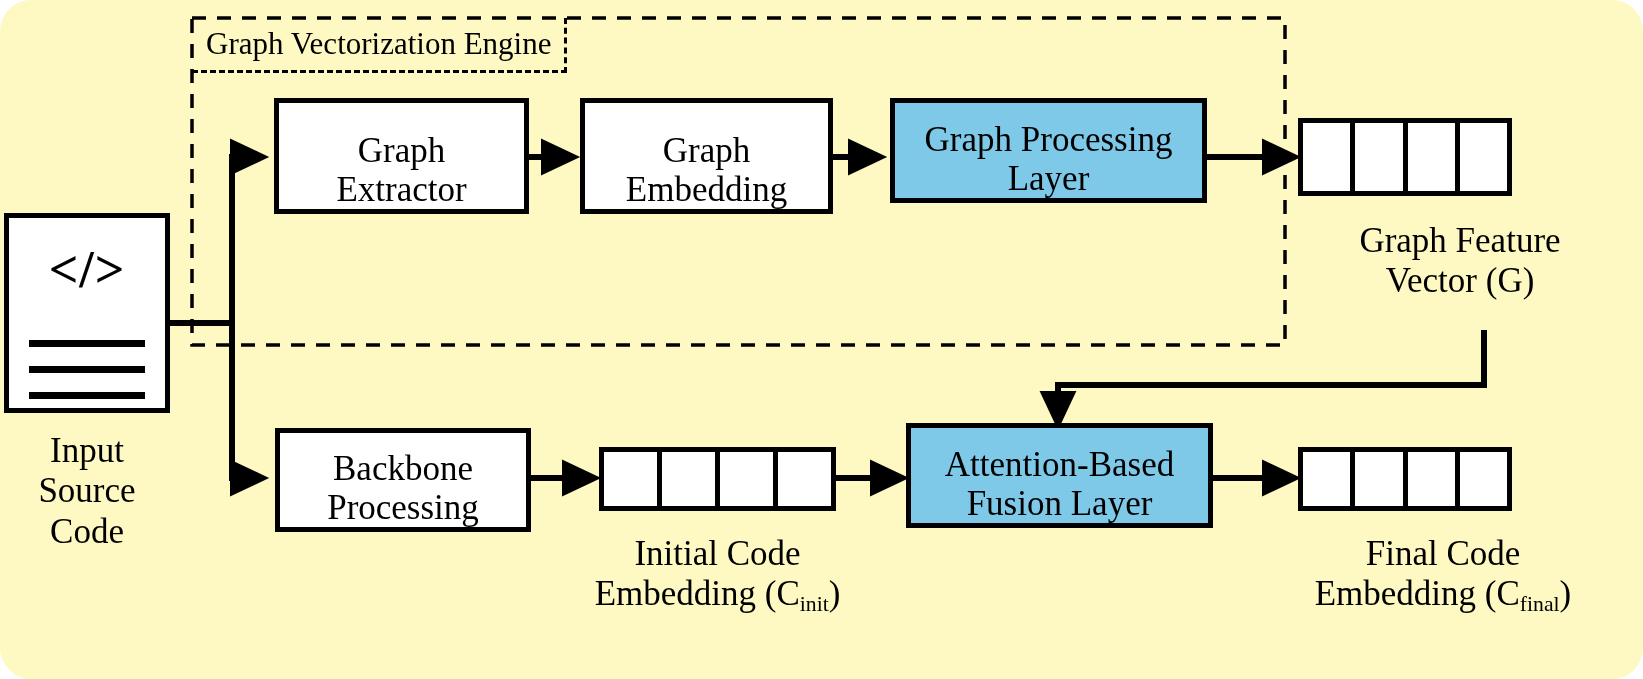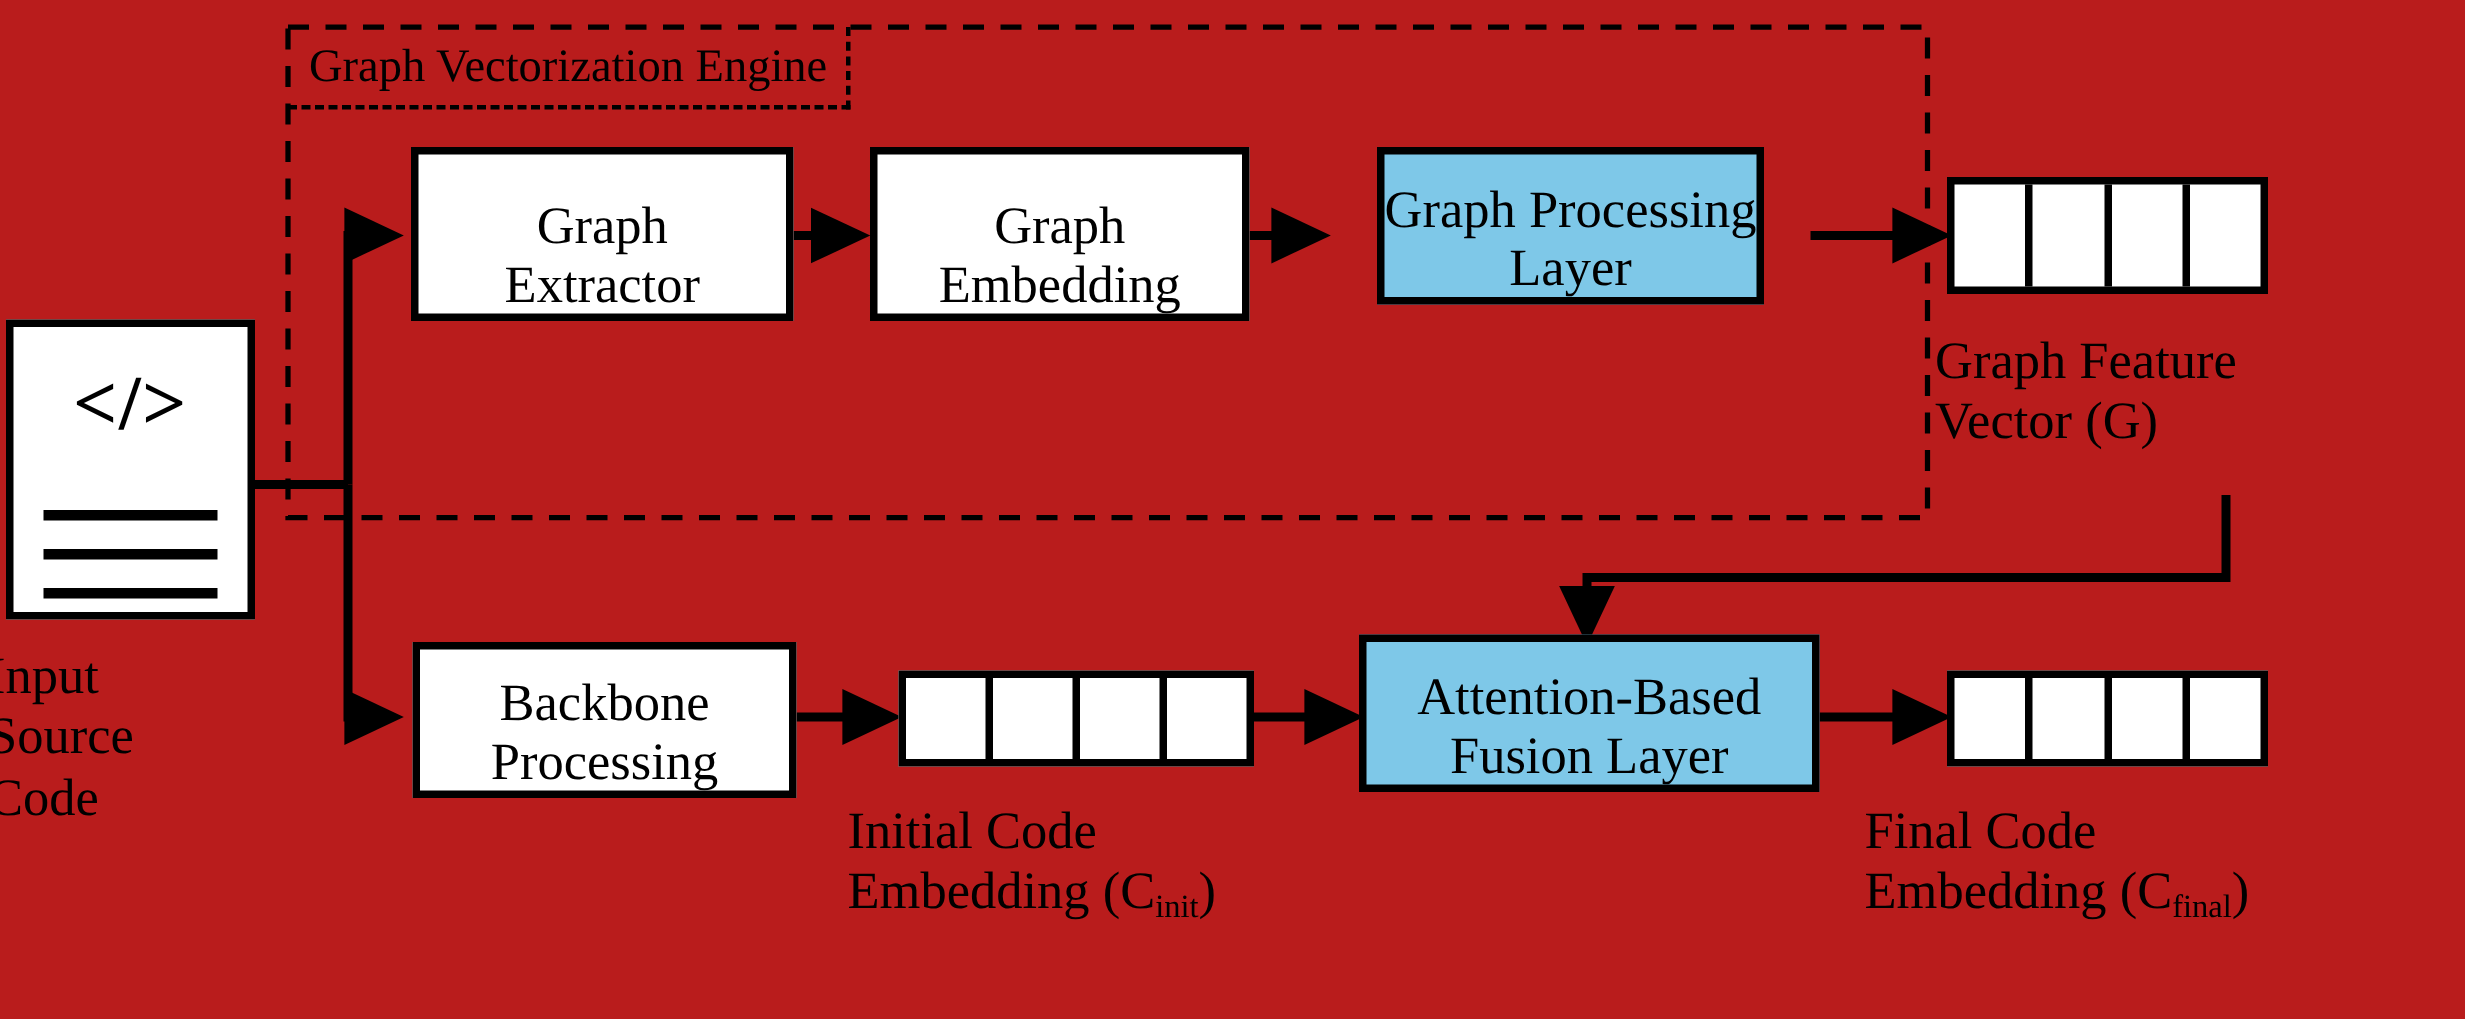--- a/index.html
+++ b/index.html
@@ -9,21 +9,22 @@
   }
   body {
     font-family: "Liberation Serif", "DejaVu Serif", serif;
     color: #000000;
   }
   #diagram-root {
     position: relative;
     width: 1643px;
     height: 679px;
     overflow: hidden;
-    background: #b91c1c;
+    background: #fef9c3;
+    border-radius: 31px;
   }
   svg.layer {
     position: absolute;
     left: 0;
     top: 0;
     width: 1643px;
     height: 679px;
   }
   .node-box {
     position: absolute;
@@ -36,20 +37,21 @@
     text-align: center;
     line-height: 1.12;
     font-size: 35px;
     z-index: 5;
   }
   .node-box.blue {
     background: #7ec8e8;
   }
   .free-label {
     position: absolute;
+    text-align: center;
     line-height: 1.15;
     font-size: 35px;
     z-index: 6;
     white-space: nowrap;
     font-family: Liberation Serif, serif;
   }
   .group-title {
     position: absolute;
     box-sizing: border-box;
     border: 3px dashed #000000;
@@ -165,21 +167,21 @@
     </div>
   </div>
 
   <div class="node-box" style="left:580px; top:98px; width:253px; height:116px;">
     <div>
       <div>Graph</div>
       <div>Embedding</div>
     </div>
   </div>
 
-  <div class="node-box blue" style="left:918px; top:98px; width:258px; height:105px;">
+  <div class="node-box blue" style="left:890px; top:98px; width:317px; height:105px;">
     <div>
       <div>Graph Processing</div>
       <div>Layer</div>
     </div>
   </div>
 
   <div class="vector-box" style="left:1298px; top:118px; width:214px; height:78px;">
     <div class="vector-cell"></div>
     <div class="vector-cell"></div>
     <div class="vector-cell"></div>

